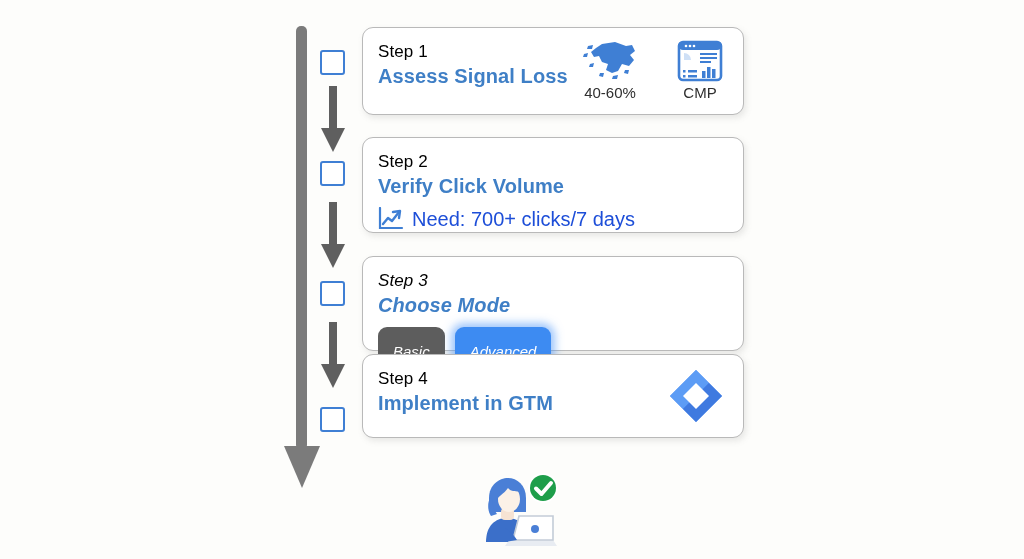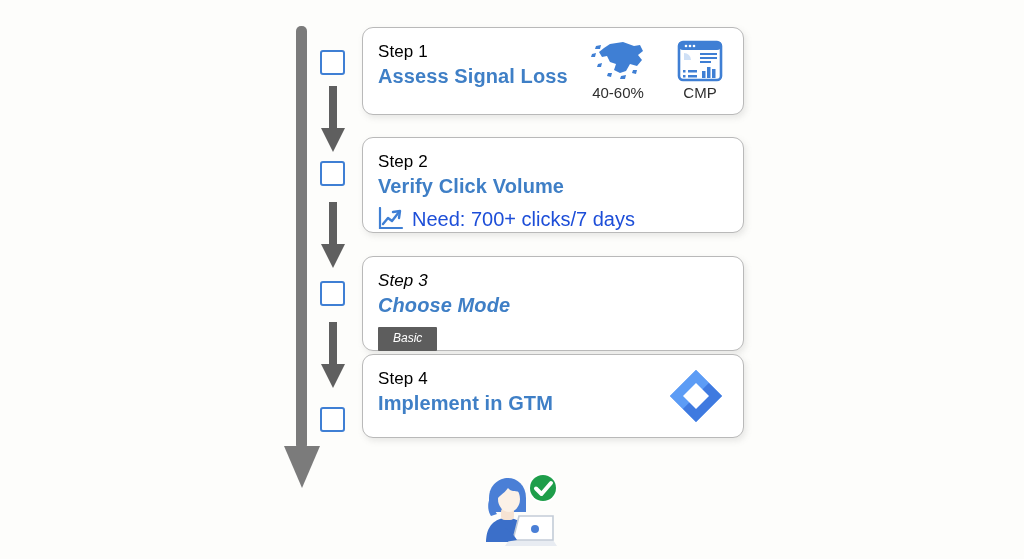--- a/index.html
+++ b/index.html
@@ -101,21 +101,21 @@
     line-height: 1.35;
     margin-top: 1px;
   }
 
   
   .metrics {
     position: absolute;
     right: 12px;
     top: 12px;
     display: flex;
-    gap: 20px;
+    gap: 28px;
     align-items: flex-end;
   }
   .metric {
     width: 62px;
     display: flex;
     flex-direction: column;
     align-items: center;
   }
   .metric-glyph {
     height: 42px;
@@ -142,24 +142,24 @@
     color: #1d4ed8;
   }
 
   
   .pills {
     display: flex;
     gap: 10px;
     margin-top: 8px;
   }
   .pill {
-    font-size: 12px;
+    font-size: 15px;
     color: #ffffff;
-    border-radius: 1px;
-    padding: 5px 15px 6px;
+    border-radius: 9px;
+    padding: 17px 15px 6px;
     line-height: 1.1;
   }
   .pill-basic {
     background: #5d5d5d;
   }
   .pill-advanced {
     background: #3d8bf2;
     box-shadow: 0 0 9px 4px rgba(77,150,248,0.55);
   }
 
@@ -279,20 +279,21 @@
       </div>
     </div>
   </div>
 
   <div class="card card3">
     <div class="card-inner">
       <div class="step-label">Step 3</div>
       <div class="step-title">Choose Mode</div>
       <div class="pills">
         <div class="pill pill-basic">Basic</div>
+        <div class="pill pill-advanced">Advanced</div>
       </div>
     </div>
   </div>
 
   <div class="card card4">
     <div class="card-inner">
       <div class="step-label">Step 4</div>
       <div class="step-title">Implement in GTM</div>
       <svg class="gtm-logo" width="54" height="54" viewBox="0 0 54 54" xmlns="http://www.w3.org/2000/svg">
         <path d="M27 1 L53 27 L27 53 L1 27 Z" fill="#4285f4"></path>

